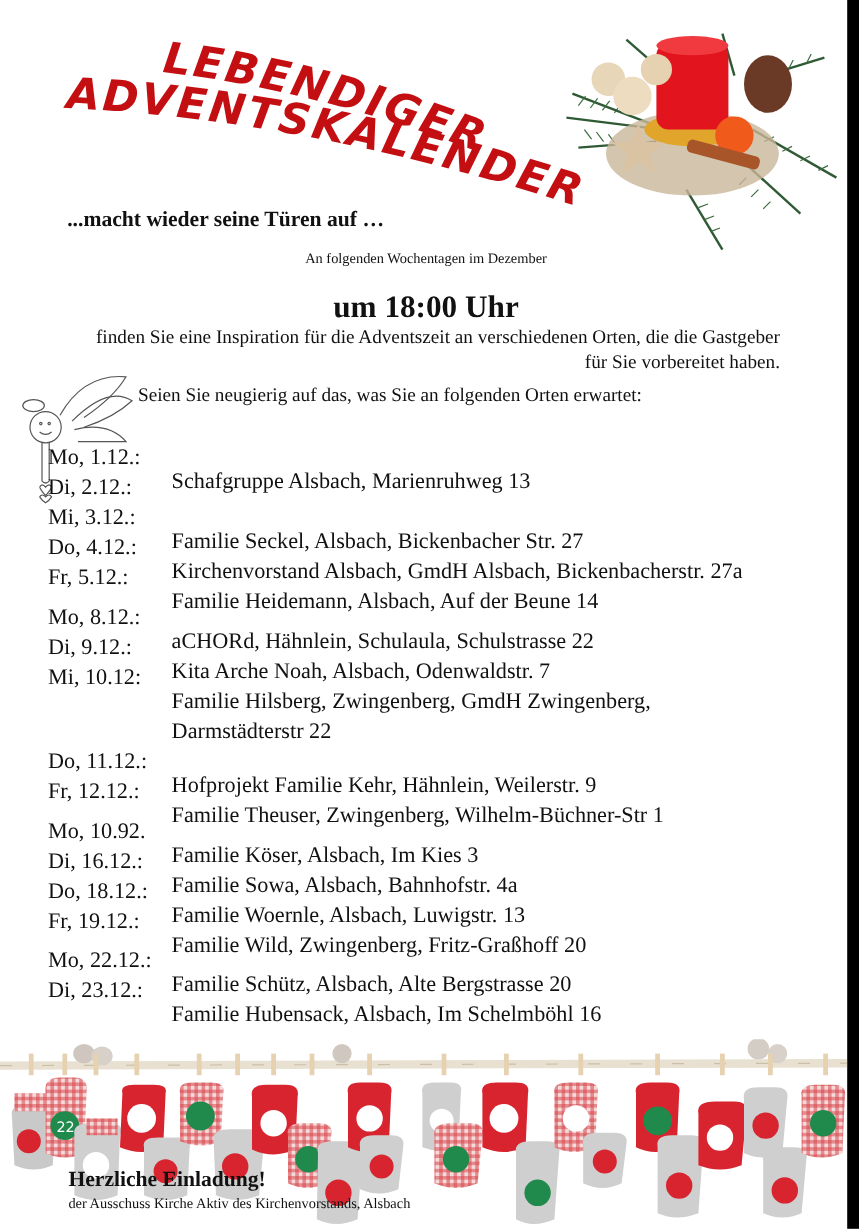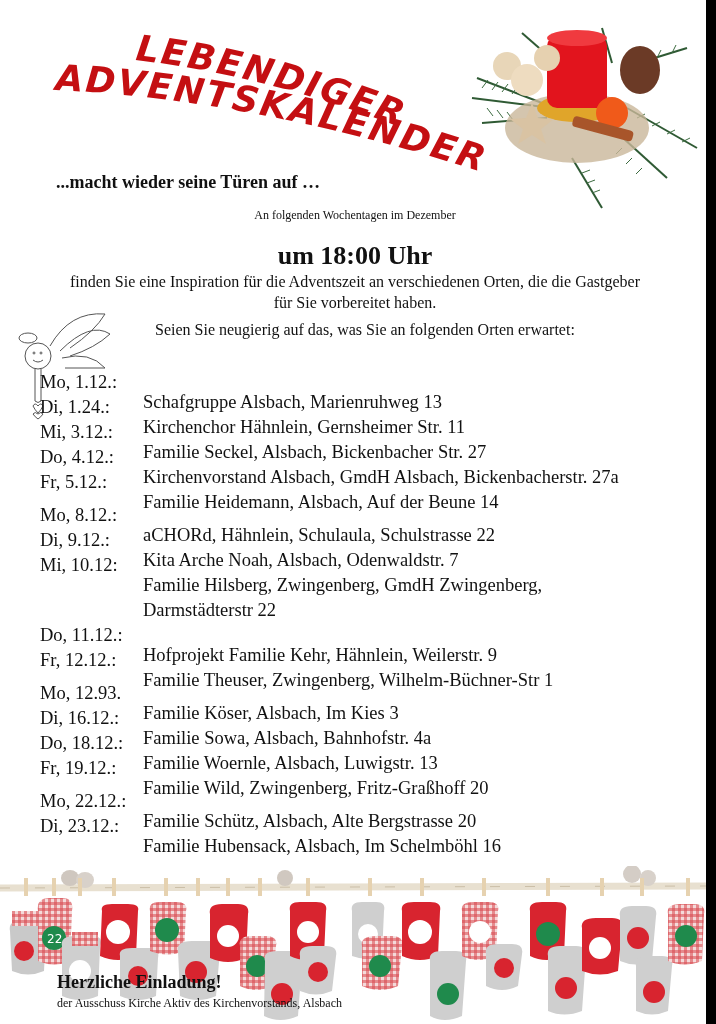--- a/index.html
+++ b/index.html
@@ -17,22 +17,22 @@
     font-family: "DejaVu Sans", sans-serif; font-weight: bold; font-style: italic;
     fill: #c40f12; letter-spacing: 2px;
   }
 
   
   .wreath { position: absolute; left: 462px; top: 8px; width: 240px; height: 205px; }
 
   .tagline { position: absolute; left: 56px; top: 172px; font-size: 18px; font-weight: bold; }
   .subhead { position: absolute; left: 0; width: 710px; top: 208px; text-align: center; font-size: 12px; }
   .time { position: absolute; left: 0; width: 710px; top: 241px; text-align: center; font-size: 26px; font-weight: bold; }
-  .intro { position: absolute; left: 60px; width: 590px; top: 271px; text-align: center; font-size: 16px; line-height: 21px; }
-  .curious { position: absolute; left: 115px; top: 321px; font-size: 16px; margin-left: 40px; }
+  .intro { position: absolute; left: 60px; width: 590px; top: 271px; text-align: right; font-size: 16px; line-height: 21px; }
+  .curious { position: absolute; left: 115px; top: 321px; font-size: 16px; }
 
   .angel { position: absolute; left: 10px; top: 306px; width: 110px; height: 115px; }
 
   .schedule { position: absolute; left: 40px; top: 370px; width: 660px; font-size: 18.5px; }
   .group { margin-bottom: 8px; }
   .row { display: flex; line-height: 25px; height: 25px; }
   .row.wrap { height: auto; }
   .day { width: 103px; flex: none; white-space: nowrap; }
   .place { flex: 1; white-space: normal; margin-top: 20px; }
 
@@ -109,22 +109,21 @@
   <path d="M23 108 q2 -3 5 0 q3 -3 5 0 q-2 3 -5 5 q-3 -2 -5 -5"></path>
 </svg>
 
 <div class="schedule">
   <div class="group">
     <div class="row">
         <span class="day">Mo, 1.12.:</span>
         <span class="place">Schafgruppe Alsbach, Marienruhweg 13</span>
       </div>
     <div class="row">
-        <span class="day">Di, 1.24.:</span>
-        <span class="place">Kirchenchor Hähnlein, Gernsheimer Str. 11</span>
+        <span class="day">Di, 2.12.:</span>
       </div>
     <div class="row">
         <span class="day">Mi, 3.12.:</span>
         <span class="place">Familie Seckel, Alsbach, Bickenbacher Str. 27</span>
       </div>
     <div class="row">
         <span class="day">Do, 4.12.:</span>
         <span class="place">Kirchenvorstand Alsbach, GmdH Alsbach, Bickenbacherstr. 27a</span>
       </div>
     <div class="row">
@@ -149,21 +148,21 @@
         <span class="day">Do, 11.12.:</span>
         <span class="place">Hofprojekt Familie Kehr, Hähnlein, Weilerstr. 9</span>
       </div>
     <div class="row">
         <span class="day">Fr, 12.12.:</span>
         <span class="place">Familie Theuser, Zwingenberg, Wilhelm-Büchner-Str 1</span>
       </div>
   </div>
   <div class="group">
     <div class="row">
-        <span class="day">Mo, 12.93.</span>
+        <span class="day">Mo, 10.92.</span>
         <span class="place">Familie Köser, Alsbach, Im Kies 3</span>
       </div>
     <div class="row">
         <span class="day">Di, 16.12.:</span>
         <span class="place">Familie Sowa, Alsbach, Bahnhofstr. 4a</span>
       </div>
     <div class="row">
         <span class="day">Do, 18.12.:</span>
         <span class="place">Familie Woernle, Alsbach, Luwigstr. 13</span>
       </div>

